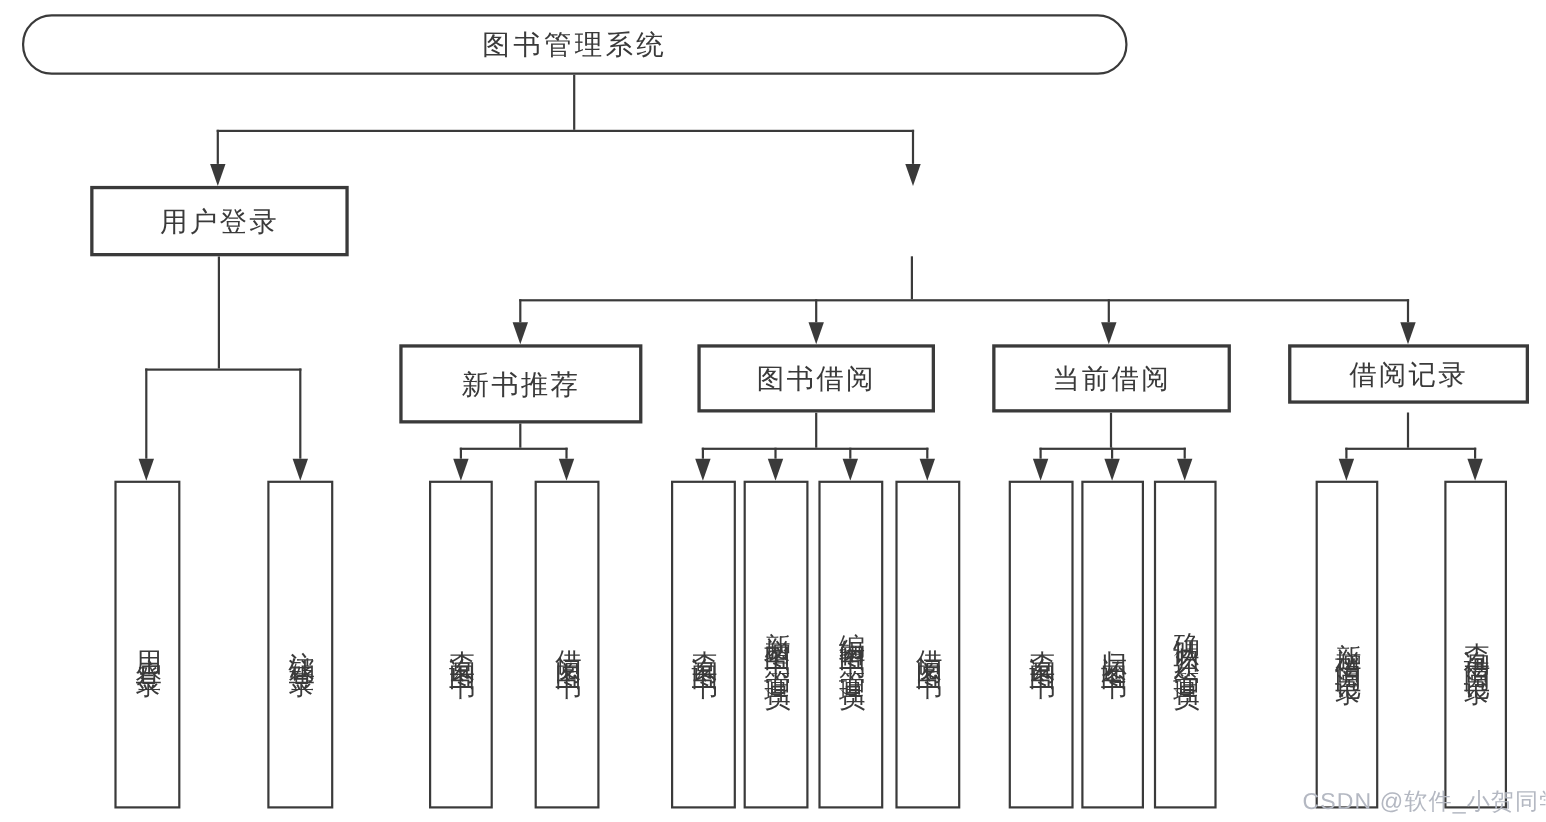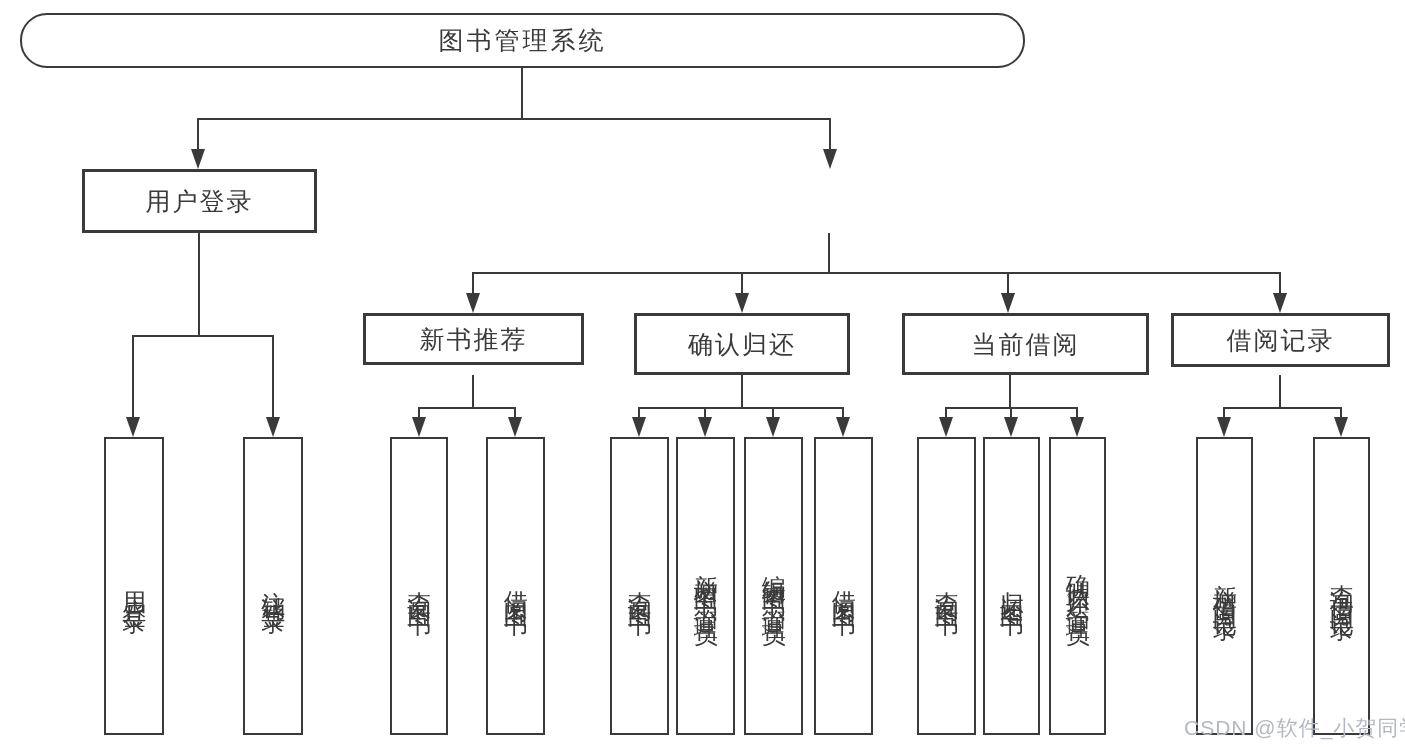--- a/index.html
+++ b/index.html
@@ -97,27 +97,27 @@
   <div class="hline" style="left:472px; top:272px; width:809px;"></div>
   <div class="vline" style="left:472px; top:272px; height:21px;"></div>
   <div class="ahead" style="left:466px; top:293px;"></div>
   <div class="vline" style="left:741px; top:272px; height:21px;"></div>
   <div class="ahead" style="left:735px; top:293px;"></div>
   <div class="vline" style="left:1007px; top:272px; height:21px;"></div>
   <div class="ahead" style="left:1001px; top:293px;"></div>
   <div class="vline" style="left:1279px; top:272px; height:21px;"></div>
   <div class="ahead" style="left:1273px; top:293px;"></div>
 
-  <div class="box" style="left:363px; top:313px; width:221px; height:52px;">
+  <div class="box" style="left:363px; top:313px; width:221px; height:72px;">
     <span>新书推荐</span>
   </div>
   <div class="box" style="left:634px; top:313px; width:216px; height:62px;">
-    <span>确认归还</span>
-  </div>
-  <div class="box" style="left:902px; top:313px; width:247px; height:62px;justify-content:center;">
+    <span>图书借阅</span>
+  </div>
+  <div class="box" style="left:902px; top:313px; width:217px; height:62px;justify-content:center;">
     <span>当前借阅</span>
   </div>
   <div class="box" style="left:1171px; top:313px; width:219px; height:54px;">
     <span>借阅记录</span>
   </div>
 
   <div class="vline" style="left:472px; top:375px; height:32px;"></div>
   <div class="hline" style="left:418px; top:407px; width:98px;"></div>
   <div class="vline" style="left:418px; top:407px; height:10px;"></div>
   <div class="ahead" style="left:412px; top:417px;"></div>

